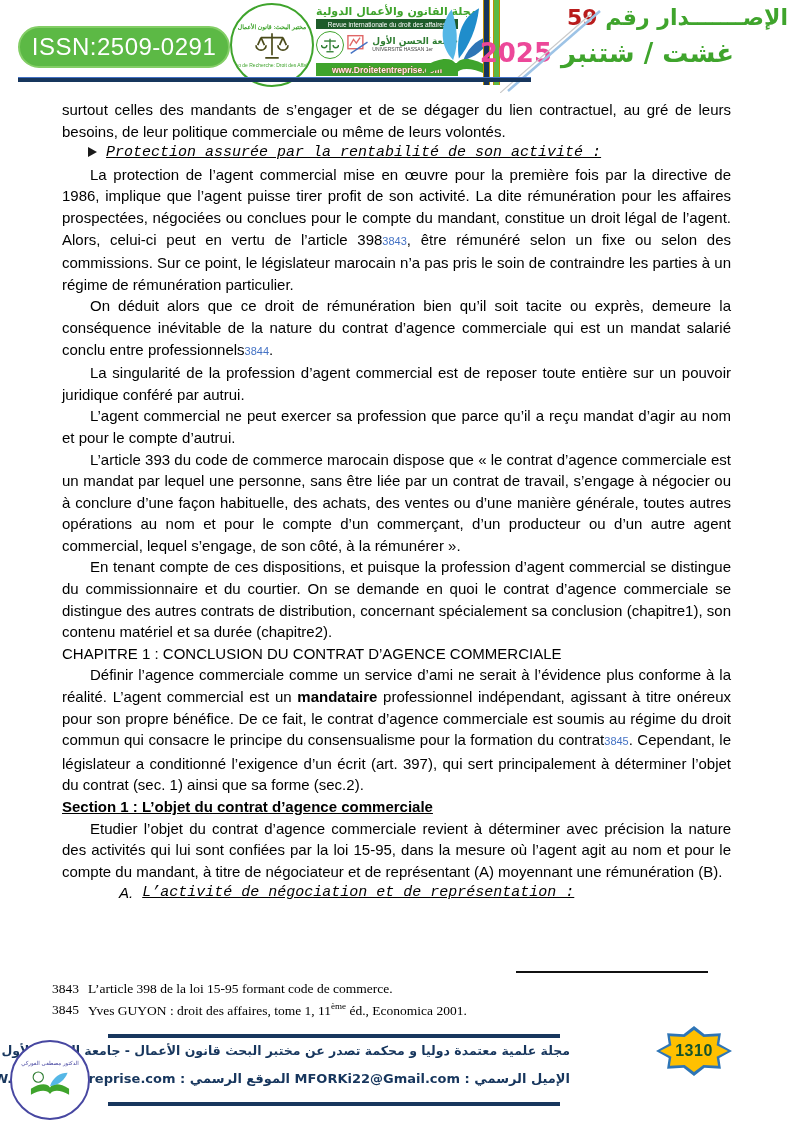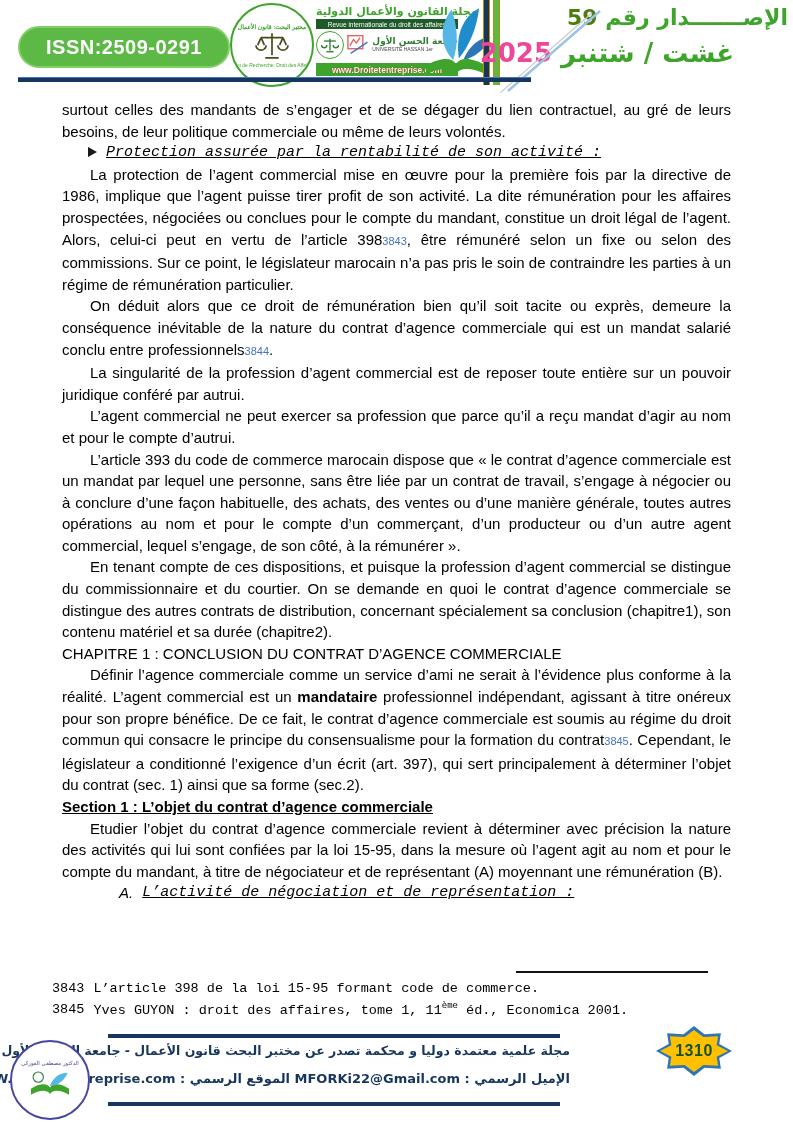--- a/index.html
+++ b/index.html
@@ -2,21 +2,21 @@
 <html><head>
 <meta charset="utf-8">
 <style>
   html,body{margin:0;padding:0;background:#888;}
   .page{position:relative;width:793px;height:1122px;background:#fff;margin:0 auto;overflow:hidden;
         font-family:"Liberation Sans",sans-serif;color:#000;}
 
   
   .issn-pill{position:absolute;left:18px;top:26px;width:208px;height:38px;background:#5CB945;
              border:2px solid #83CE66;border-radius:21px;display:flex;align-items:center;justify-content:center;}
-  .issn-pill span{color:#fff;font-weight:bold;font-size:20px;letter-spacing:.5px;}
+  .issn-pill span{color:#fff;font-weight:normal;font-size:24px;letter-spacing:.5px;}
 
   .lab-logo{position:absolute;left:230px;top:3px;width:80px;height:80px;border-radius:50%;
             border:2px solid #3FA42C;background:#fff;display:flex;flex-direction:column;
             align-items:center;justify-content:center;overflow:hidden;}
   .lab-logo .t{font-size:6px;color:#3FA42C;white-space:nowrap;font-weight:bold;}
   .lab-logo .b{font-size:5px;color:#3FA42C;white-space:nowrap;}
 
   .mid-block{position:absolute;left:316px;top:5px;width:142px;}
   .mid-title{color:#3FA42C;font-weight:bold;font-size:11px;text-align:center;white-space:nowrap;
              font-family:"DejaVu Sans",sans-serif;}
@@ -36,21 +36,21 @@
 
   .vbar{position:absolute;top:0;height:85px;width:5px;border-left:1px solid #BF8F00;border-right:1px solid #BF8F00;}
   .vbar.navy{left:483px;background:#17365D;}
   .vbar.green{left:493px;background:#5CB945;}
 
   .issue-block{position:absolute;left:506px;top:5px;width:284px;direction:rtl;
                font-family:"DejaVu Sans",sans-serif;font-weight:bold;}
   .issue-line1{font-size:22px;padding-right:2px;white-space:nowrap;}
   .issue-line2{font-size:26px;margin-top:8px;padding-right:56px;white-space:nowrap;}
   .green-txt{color:#3FA42C;}
-  .purple-txt{color:#4d7c0f;}
+  .purple-txt{color:#b91c1c;}
   .blue-txt{color:#ec4899;margin-left:36px;}
   .slashes{position:absolute;left:-6px;top:0;width:120px;height:88px;pointer-events:none;}
 
   .header-rule{position:absolute;left:18px;top:77px;width:513px;height:4px;background:#17365D;border-top:1px solid #4472C4;}
 
   
   .main{position:absolute;left:62px;top:99px;width:669px;font-size:15px;line-height:21.6px;}
   .main p{margin:0;}
   .just{text-align:justify;}
   .ind{text-indent:28px;}
@@ -61,21 +61,21 @@
   .fnref{font-size:11px;color:#4472C4;}
   .part-title{font-family:"Liberation Serif",serif;font-weight:bold;font-size:16px;text-align:center;
               margin:14px 0 36px;}
   .part-title sup{font-size:10px;}
   .chapter{margin-top:14px;}
   .section-head{font-weight:bold;text-decoration:underline;}
   .item-a{display:flex;gap:9px;padding-left:57px;font-style:italic;}
 
   
   .fn-sep{position:absolute;left:516px;top:971px;width:192px;height:2px;background:#111;}
-  .footnotes{position:absolute;left:52px;top:980px;width:692px;font-family:Liberation Mono, monospace;
+  .footnotes{position:absolute;left:52px;top:980px;width:692px;font-family:Liberation Serif, serif;
              font-size:13.5px;line-height:17.5px;}
   .fn-num{margin-right:9px;}
   .footnotes sup{font-size:9px;}
 
   
   .f-rule{position:absolute;left:108px;width:452px;height:3.5px;background:#17365D;}
   .f-rule.top{top:1034px;}
   .f-rule.bottom{top:1102px;}
   .f-line{position:absolute;left:98px;width:472px;text-align:center;direction:rtl;color:#17365D;
           font-family:"DejaVu Sans",sans-serif;font-weight:bold;white-space:nowrap;}

